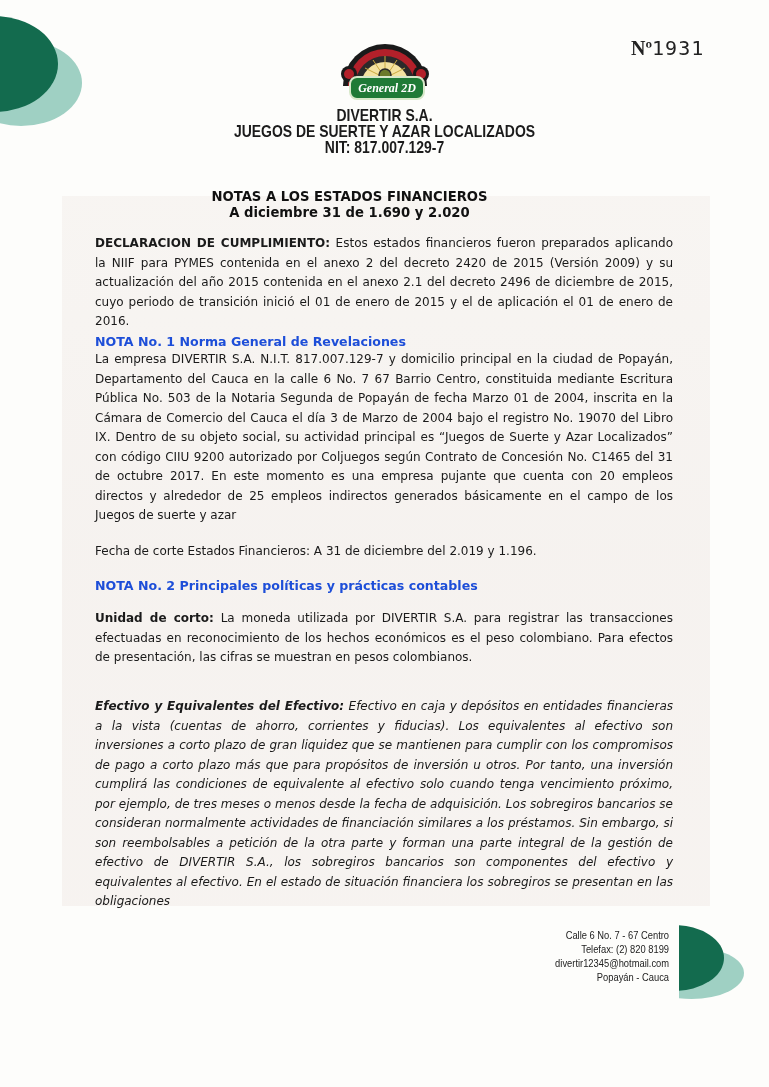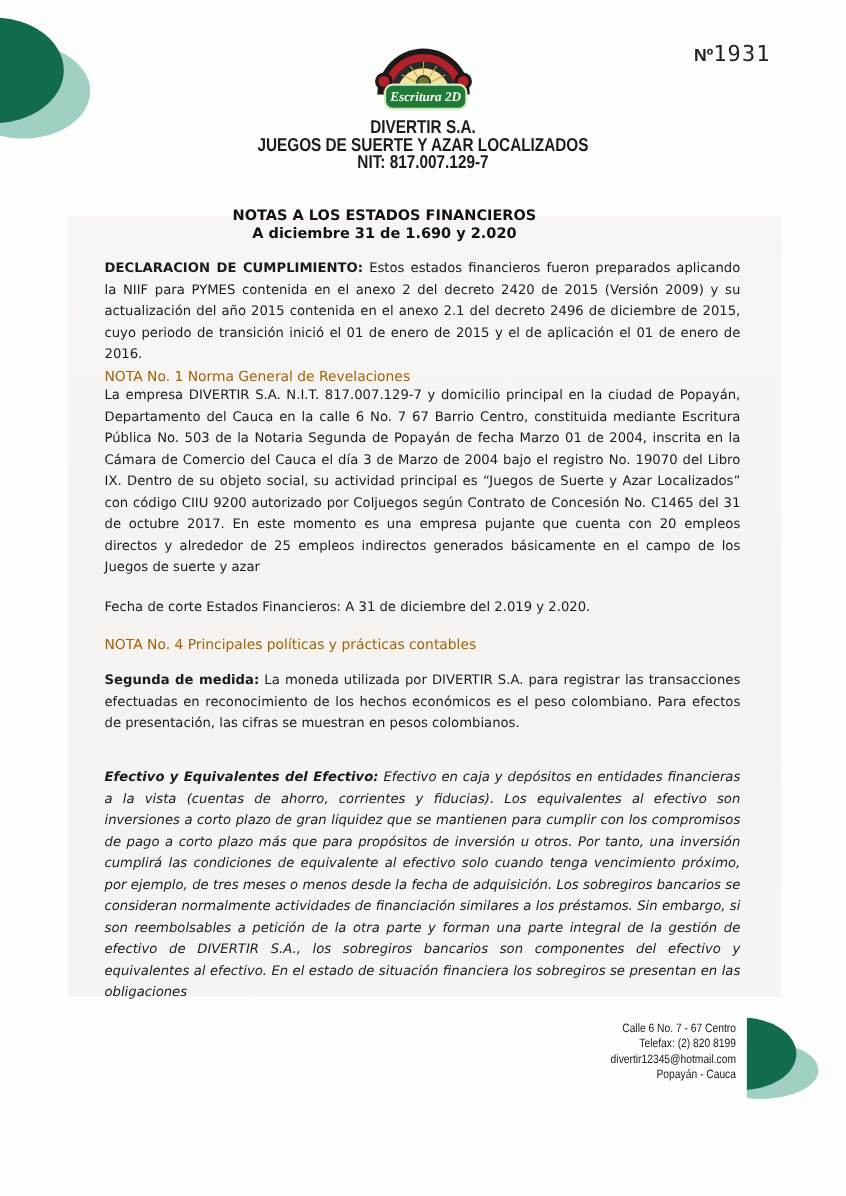--- a/index.html
+++ b/index.html
@@ -14,21 +14,21 @@
       background: linear-gradient(180deg, #f7f4f1 0%, #f5f1ee 50%, #f6f2ef 100%);
       opacity: 0.9;
     }
     .blob-tl-light { position: absolute; left: -40px; top: 40px; width: 122px; height: 86px; border-radius: 50%; background: #9fd0c3; }
     .blob-tl-dark { position: absolute; left: -70px; top: 16px; width: 128px; height: 96px; border-radius: 50%; background: #136b4e; }
     .blob-br-wrap { position: absolute; left: 679px; top: 925px; width: 90px; height: 80px; overflow: hidden; }
     .blob-br-light { position: absolute; left: -40px; top: 22px; width: 105px; height: 52px; border-radius: 50%; background: #9fd0c3; }
     .blob-br-dark { position: absolute; left: -55px; top: 0px; width: 100px; height: 66px; border-radius: 50%; background: #136b4e; }
 
     .serial { position: absolute; left: 631px; top: 36px; font-family: "DejaVu Sans Mono", monospace; font-size: 20px; color: #222; letter-spacing: 1px; }
-    .serial .no { font-family: Liberation Sans, sans-serif; font-size: 16px; font-weight: bold; letter-spacing: 0; }
+    .serial .no { font-family: Liberation Serif, serif; font-size: 20px; font-weight: bold; letter-spacing: 0; }
 
     .logo { position: absolute; left: 335px; top: 30px; width: 100px; height: 72px; }
     .logo-text {
       position: absolute; left: 14px; top: 46px; width: 72px; height: 20px; border-radius: 8px;
       background: #1f7a36; border: 2px solid #d7e8c9; color: #fff; font-style: italic; font-weight: bold;
       font-family: "Liberation Serif", serif; font-size: 12px; text-align: center; line-height: 20px;
     }
 
     .company { position: absolute; left: 0; width: 769px; text-align: center; font-family: "Liberation Sans Narrow", "Liberation Sans", sans-serif; font-weight: bold; color: #1b1b1b; transform: scaleX(0.82); }
     .company.l1 { top: 106px; font-size: 17px; }
@@ -37,21 +37,21 @@
 
     .title { position: absolute; left: 0; width: 699px; text-align: center; font-weight: bold; font-size: 13.2px; color: #111; }
     .title.t1 { top: 189px; }
     .title.t2 { top: 205px; }
 
     .para {
       position: absolute; left: 95px; width: 578px; font-size: 12px; line-height: 19.5px;
       text-align: justify; color: #1a1a1a;
     }
     .para b { font-weight: bold; }
-    .heading { position: absolute; left: 95px; font-weight: normal; font-size: 12.6px; color: #a16207; text-align: center; }
+    .heading { position: absolute; left: 95px; font-weight: bold; font-size: 12.6px; color: #1d4ed8; text-align: center; }
 
     .footer { position: absolute; right: 100px; top: 928px; text-align: right; font-family: "Liberation Sans", sans-serif; font-size: 11px; line-height: 14px; color: #222; transform: scaleX(0.85); transform-origin: right; }
   </style>
 </head>
 <body>
 
 <div class="watermark"></div>
 
 <div>
   <div class="blob-tl-light"></div>
@@ -74,43 +74,43 @@
       <line x1="50" y1="48" x2="50" y2="26"></line>
         <line x1="50" y1="48" x2="62" y2="30"></line>
       <line x1="50" y1="48" x2="70" y2="38"></line>
     </g>
     <circle cx="50" cy="45" r="6" fill="#6b7a2a" stroke="#2a2a2a" stroke-width="1.5"></circle>
     <circle cx="14" cy="44" r="8" fill="#1a1a1a"></circle>
       <circle cx="86" cy="44" r="8" fill="#1a1a1a"></circle>
     <circle cx="14" cy="44" r="5" fill="#b3202a"></circle>
       <circle cx="86" cy="44" r="5" fill="#b3202a"></circle>
   </svg>
-  <div class="logo-text">Escritura 2D</div>
+  <div class="logo-text">General 2D</div>
 </div>
 
 <div class="company l1">DIVERTIR S.A.</div>
 <div class="company l2">JUEGOS DE SUERTE Y AZAR LOCALIZADOS</div>
 <div class="company l3">NIT: 817.007.129-7</div>
 
 <div class="title t1">NOTAS A LOS ESTADOS FINANCIEROS</div>
 <div class="title t2">A diciembre 31 de 1.690 y 2.020</div>
 
 <div class="para" style="top:234px;">
   <b>DECLARACION DE CUMPLIMIENTO:</b><span> Estos estados financieros fueron preparados aplicando la NIIF para PYMES contenida en el anexo 2 del decreto 2420 de 2015 (Versión 2009) y su actualización del año 2015 contenida en el anexo 2.1 del decreto 2496 de diciembre de 2015, cuyo periodo de transición inició el 01 de enero de 2015 y el de aplicación el 01 de enero de 2016.</span>
 </div>
 
 <div class="heading" style="top:334px;">NOTA No. 1 Norma General de Revelaciones</div>
 <div class="para" style="top:350px;">La empresa DIVERTIR S.A. N.I.T. 817.007.129-7 y domicilio principal en la ciudad de Popayán, Departamento del Cauca en la calle 6 No. 7   67 Barrio Centro, constituida mediante Escritura Pública No. 503 de la Notaria Segunda de Popayán de fecha Marzo 01 de 2004, inscrita en la Cámara de Comercio del Cauca el día 3 de Marzo de 2004 bajo el registro No. 19070 del Libro IX.  Dentro de su objeto social, su actividad principal es “Juegos de Suerte y Azar Localizados” con código CIIU 9200 autorizado por Coljuegos según Contrato de Concesión No. C1465 del 31 de octubre 2017. En este momento es una empresa pujante que cuenta con 20 empleos directos y alrededor de 25 empleos indirectos generados básicamente en el campo de los Juegos de suerte y azar</div>
 
-<div class="para" style="top:542px;">Fecha de corte Estados Financieros: A 31 de diciembre del 2.019 y 2.020.</div>
+<div class="para" style="top:542px;">Fecha de corte Estados Financieros: A 31 de diciembre del 2.019 y 1.196.</div>
 
-<div class="heading" style="top:578px;">NOTA No. 4 Principales políticas y prácticas contables</div>
+<div class="heading" style="top:578px;">NOTA No. 2 Principales políticas y prácticas contables</div>
 
 <div class="para" style="top:609px;">
-  <b>Segunda de medida:</b><span> La moneda utilizada por DIVERTIR S.A. para registrar las transacciones efectuadas en reconocimiento de los hechos económicos es el peso colombiano. Para efectos de presentación, las cifras se muestran en pesos colombianos.</span>
+  <b>Unidad de corto:</b><span> La moneda utilizada por DIVERTIR S.A. para registrar las transacciones efectuadas en reconocimiento de los hechos económicos es el peso colombiano. Para efectos de presentación, las cifras se muestran en pesos colombianos.</span>
 </div>
 
 <div class="para" style="top:697px;font-style:italic;">
   <b>Efectivo y Equivalentes del Efectivo:</b><span> Efectivo en caja y depósitos en entidades financieras a la vista (cuentas de ahorro, corrientes y fiducias). Los equivalentes al efectivo son inversiones a corto plazo de gran liquidez que se mantienen para cumplir con los compromisos de pago a corto plazo más que para propósitos de inversión u otros. Por tanto, una inversión cumplirá las condiciones de equivalente al efectivo solo cuando tenga vencimiento próximo, por ejemplo, de tres meses o menos desde la fecha de adquisición. Los sobregiros bancarios se consideran normalmente actividades de financiación similares a los préstamos. Sin embargo, si son reembolsables a petición de la otra parte y forman una parte integral de la gestión de efectivo de DIVERTIR S.A., los sobregiros bancarios son componentes del efectivo y equivalentes al efectivo. En el estado de situación financiera los sobregiros se presentan en las obligaciones</span>
 </div>
 
 <div class="footer">
   <div>Calle 6  No. 7 - 67 Centro</div>
   <div>Telefax: (2) 820 8199</div>
   <div>divertir12345@hotmail.com</div>

